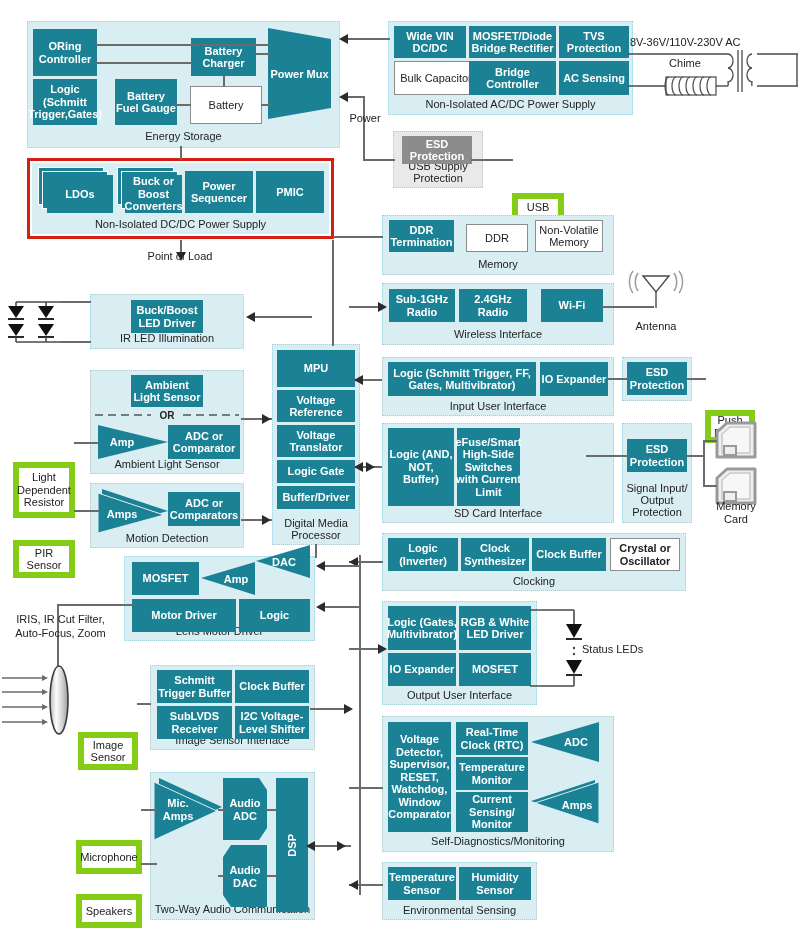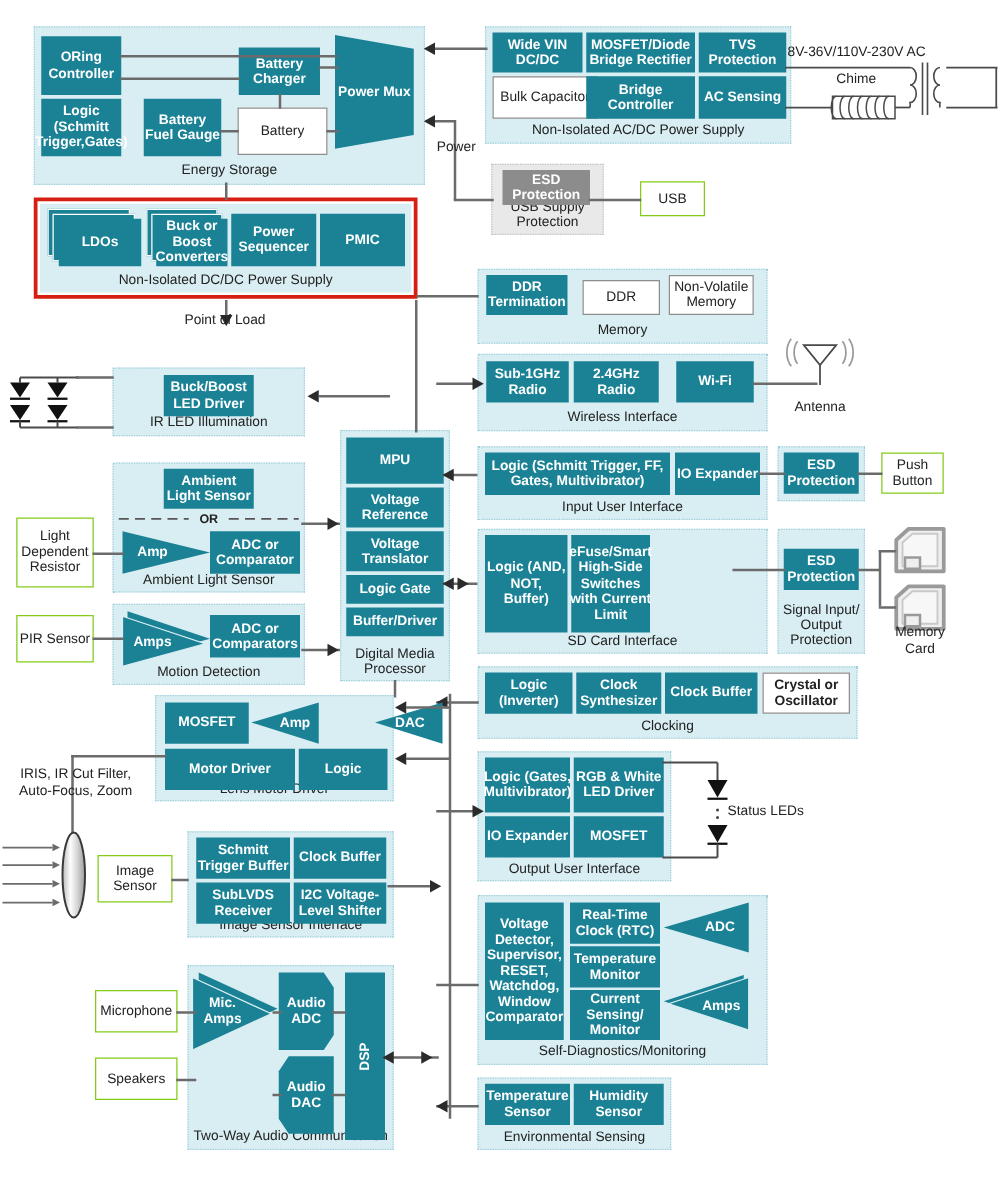--- a/index.html
+++ b/index.html
@@ -9,22 +9,22 @@
   .grp{position:absolute;background:#d9eef3;border:1px dotted #9fcfdb;box-sizing:border-box;}
   .grp.gray{background:#e9e9e9;border:1px dotted #c2c2c2;}
   .grp-label{position:absolute;left:0;right:0;text-align:center;color:#222;font-size:11px;line-height:12px;}
 
   .blk{position:absolute;background:#1b8296;color:#fff;display:flex;align-items:center;justify-content:center;
        text-align:center;font-size:11px;line-height:12.5px;font-weight:bold;box-sizing:border-box;padding:1px;}
   .blk.white{background:#fff;color:#222;border:1px solid #8d8d8d;font-weight:normal;}
   .blk.gray{background:#8c8c8c;color:#fff;}
   .blk.outline{background:#fff;color:#222;border:1px solid #8d8d8d;font-weight:bold;}
 
-  .ext{position:absolute;background:#fff;border:1px solid #84cc16;color:#222;display:flex;align-items:center;
-       justify-content:center;text-align:center;font-size:11px;line-height:12.5px;box-sizing:border-box;}
+  .ext{position:absolute;background:#fff;border:6px solid #84cc16;color:#222;display:flex;align-items:center;
+       justify-content:center;text-align:center;font-size:11px;line-height:12.5px;box-sizing:border-box;margin-top:48px;}
 
   .txt{position:absolute;color:#222;font-size:11px;line-height:13px;text-align:center;}
 
   .hl{position:absolute;border:3px solid #d41f12;box-sizing:border-box;}
 
   .ln{position:absolute;background:#6b6b6b;}
   .lnh{height:1.6px;}
   .lnv{width:1.6px;}
 
   .arr{position:absolute;width:0;height:0;}
@@ -332,21 +332,21 @@
   <div class="grp" style="left:124px;top:556px;width:191px;height:85px;">
     <div class="grp-label" style="bottom:3px;">Lens Motor Driver</div>
   </div>
   <div class="blk" style="left:132px;top:562px;width:67px;height:33px;">MOSFET</div>
   <div class="shp" style="left:201px;top:562px;width:54px;height:33px;">
     <svg width="54" height="33" viewBox="0 0 54 33">
         <polygon points="0,16 54,0 54,33" fill="#1b8296"></polygon>
       </svg>
     <div class="lbl" style="left:16px;">Amp</div>
   </div>
-  <div class="shp" style="left:256px;top:562px;width:34px;height:33px;margin-left:44px;">
+  <div class="shp" style="left:256px;top:545px;width:34px;height:33px;">
     <svg width="54" height="33" viewBox="0 0 54 33">
         <polygon points="0,16 54,0 54,33" fill="#1b8296"></polygon>
       </svg>
     <div class="lbl" style="left:16px;">DAC</div>
   </div>
   <div class="blk" style="left:132px;top:599px;width:104px;height:33px;">Motor Driver</div>
   <div class="blk" style="left:239px;top:599px;width:71px;height:33px;">Logic</div>
   <div class="ln lnh" style="left:325px;top:565px;width:35px;"></div>
   <div class="arr arr-l" style="left:316px;top:561px;"></div>
   <div class="ln lnh" style="left:325px;top:606px;width:35px;"></div>

